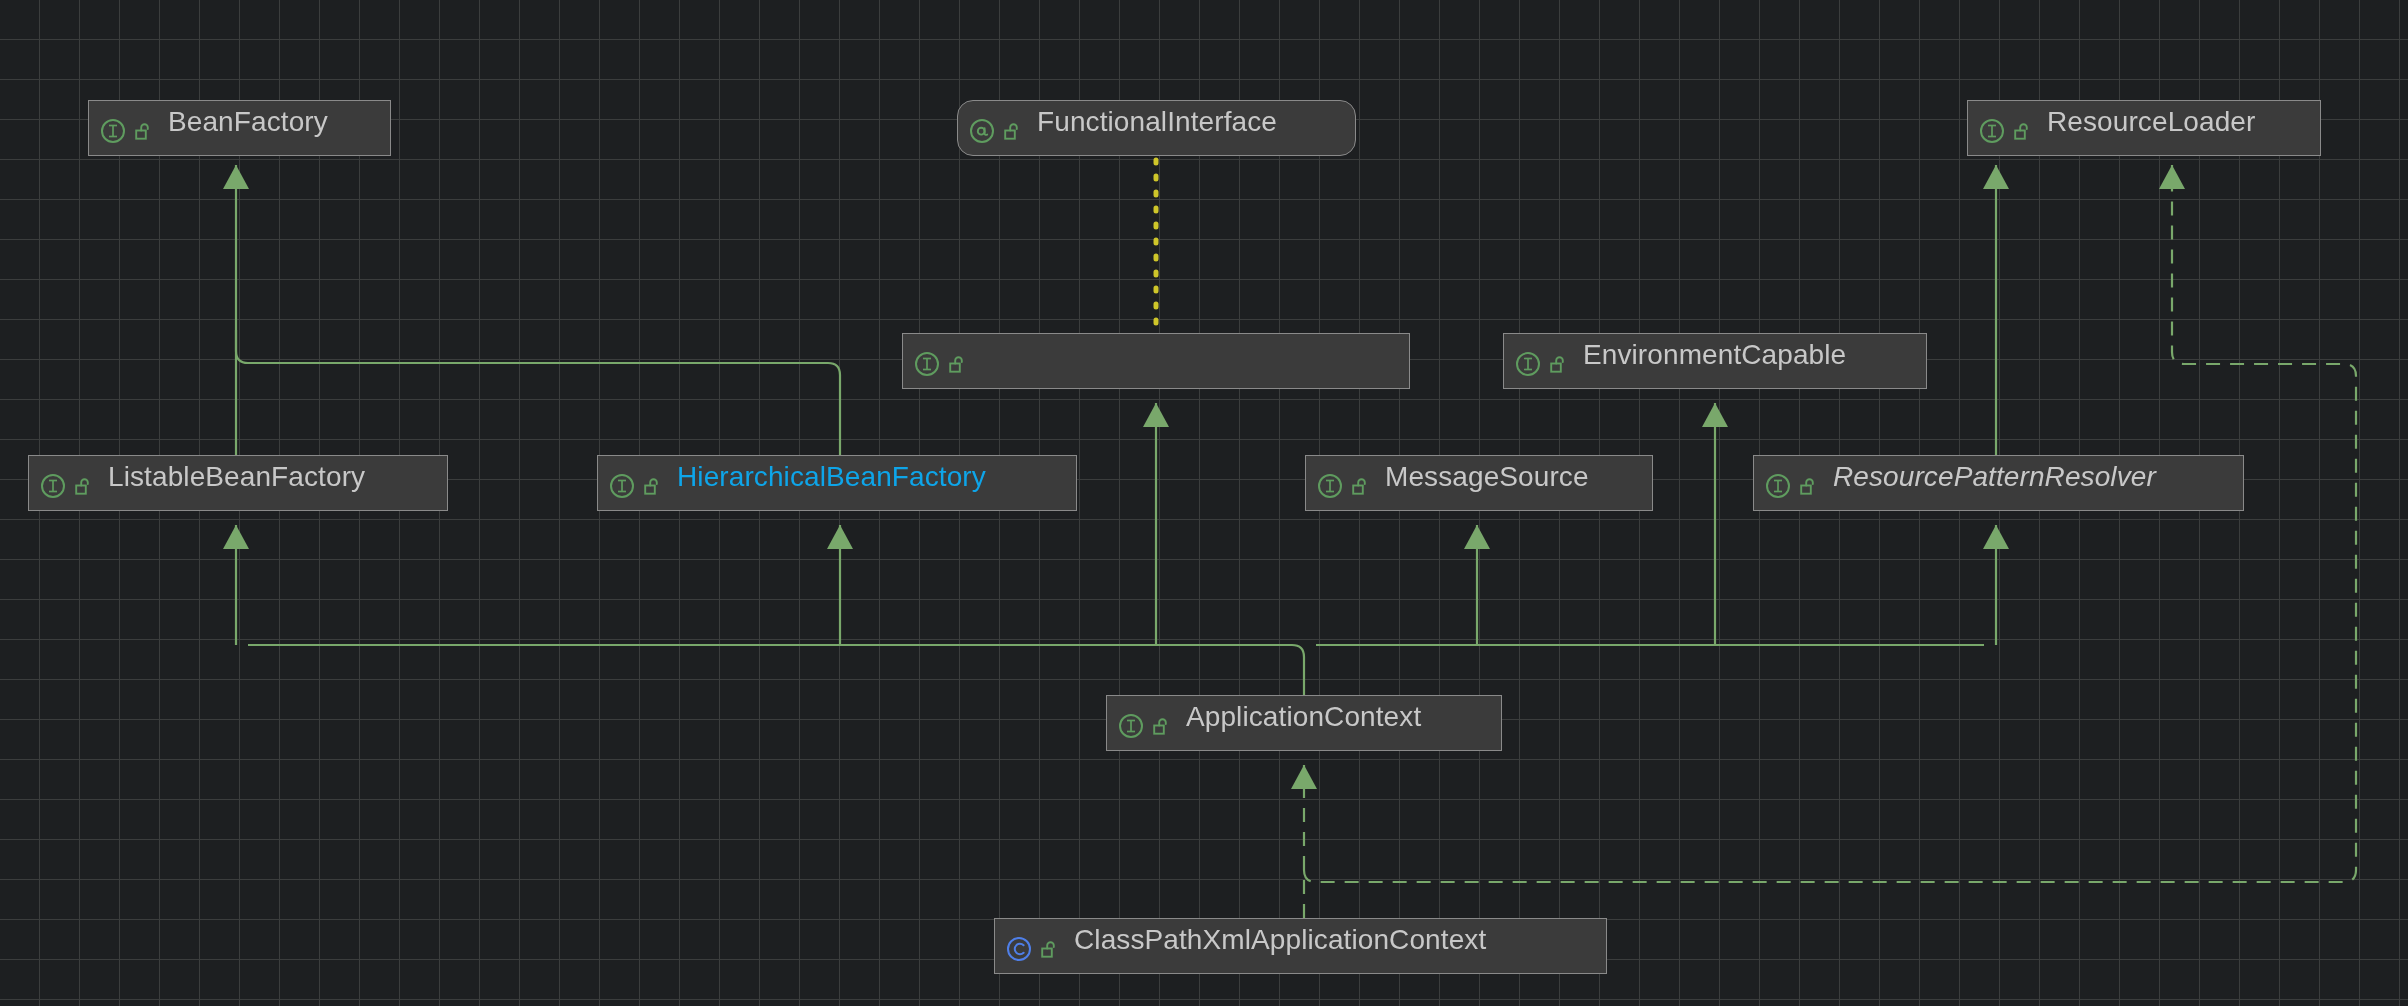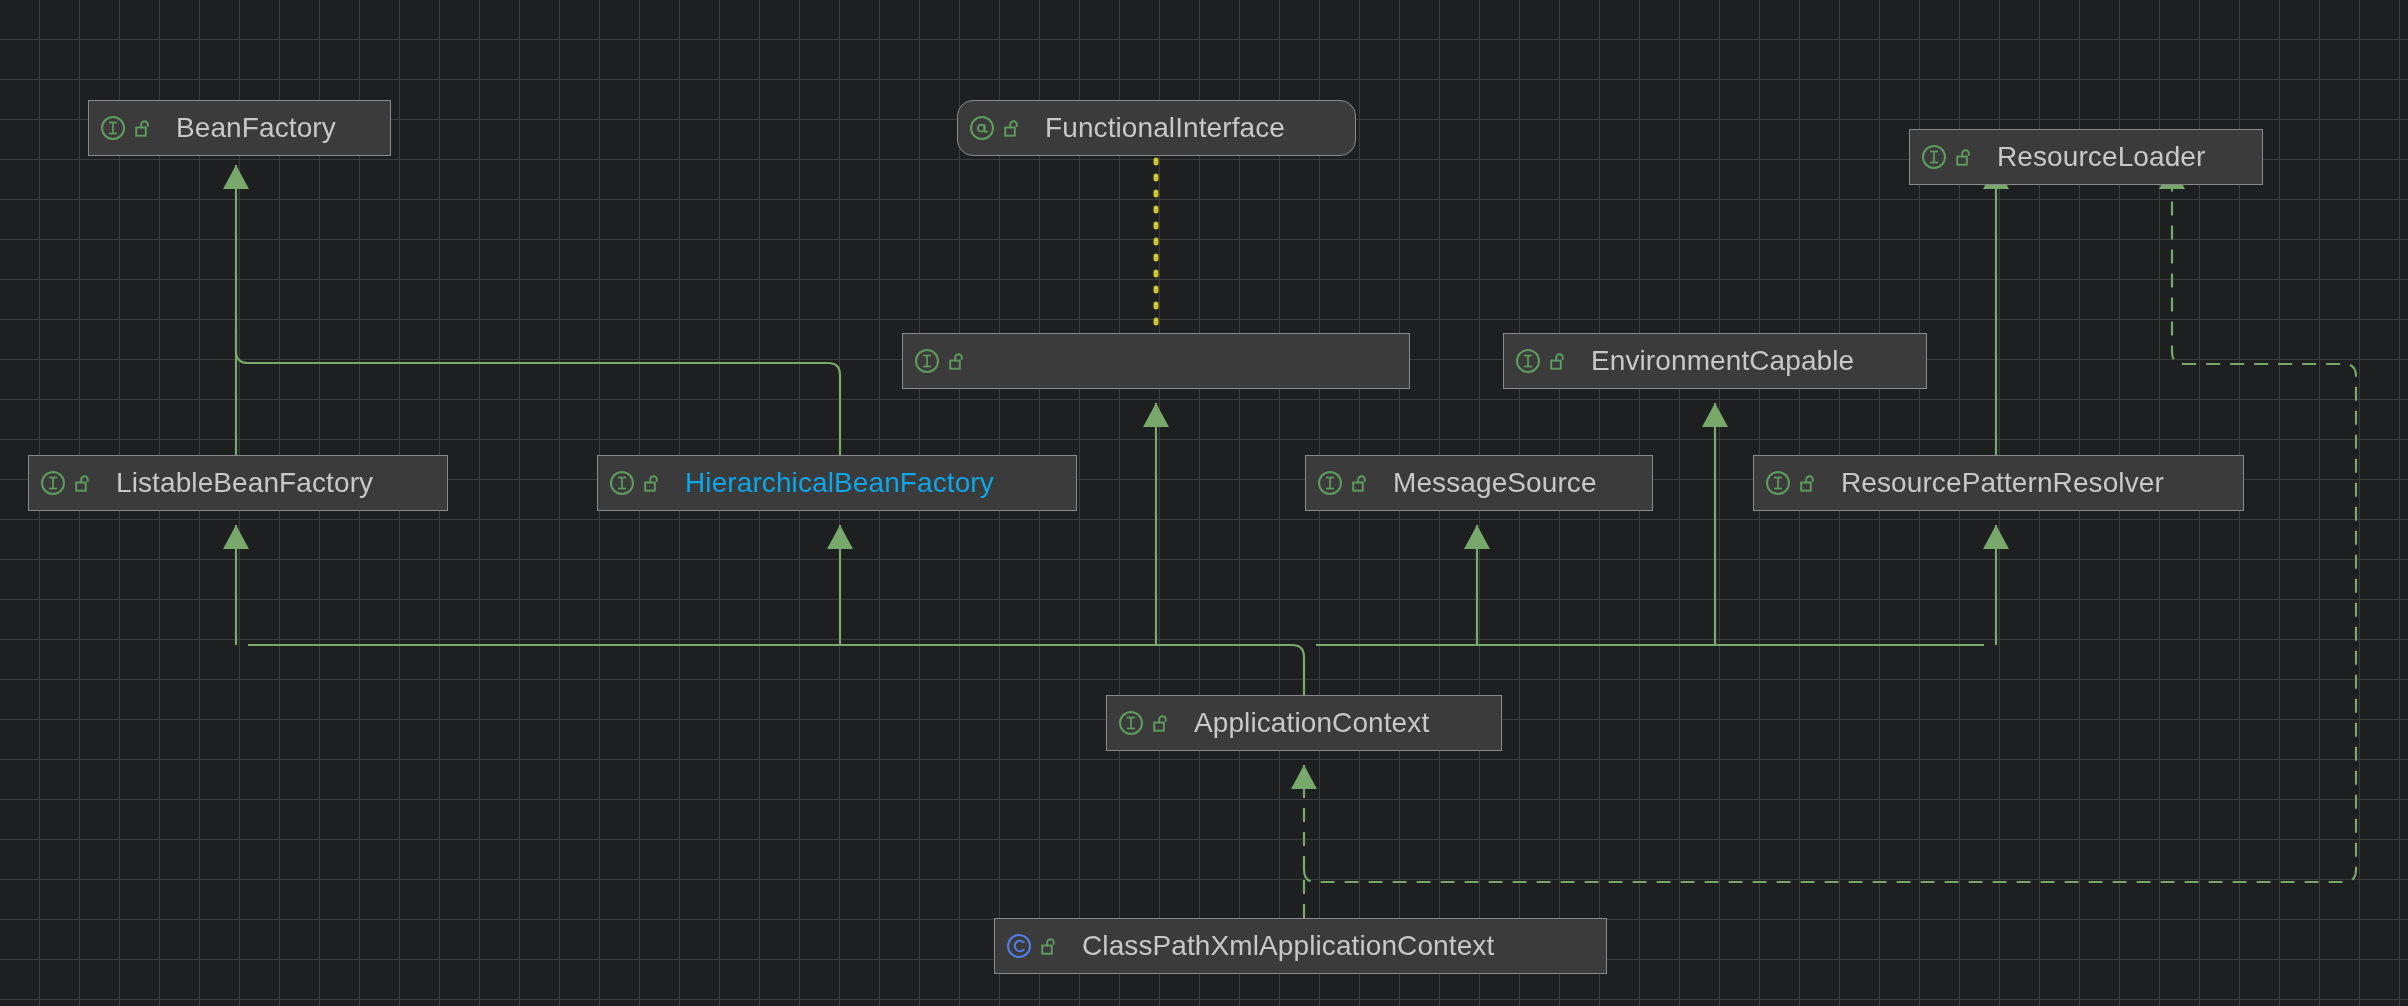--- a/index.html
+++ b/index.html
@@ -28,28 +28,26 @@
     left: 0;
     top: 0;
     width: 2408px;
     height: 1006px;
     pointer-events: none;
   }
   .uml-node {
     position: absolute;
     box-sizing: border-box;
     display: flex;
-    align-items: center;
     background: #3b3b3b;
     border: 1px solid #8a8a8a;
     height: 56px;
-    padding: 0 13px 0 11px;
+    padding: 6px 13px 0 11px;
     white-space: nowrap;
     user-select: none;
-    gap: 8px;
   }
   .uml-node .node-icons {
     display: flex;
     align-items: center;
     flex: 0 0 auto;
   }
   .uml-node .type-icon {
     width: 26px;
     height: 26px;
     display: block;
@@ -129,21 +127,21 @@
           </span>
           <span style="display: block;">
             <svg class="lock-icon" viewBox="0 0 17 19" xmlns="http://www.w3.org/2000/svg">
               <rect x="1.2" y="8.5" width="9.6" height="8.2" fill="none" stroke="#5f9c5f" stroke-width="1.9"></rect>
               <path d="M6.2 8.5 L6.2 5.6 A3.3 3.3 0 0 1 12.8 5.6 L12.8 7.1" fill="none" stroke="#5f9c5f" stroke-width="1.9" stroke-linecap="round"></path>
             </svg>
           </span>
         </span>
         <span class="node-label" style="color: rgb(200, 200, 200);">FunctionalInterface</span>
       </div>
-      <div class="uml-node" style="left: 1909px; top: 100px; width: 354px; height: 56px; background: rgb(59, 59, 59); border-color: rgb(138, 138, 138); margin-top: 29px;">
+      <div class="uml-node" style="left: 1967px; top: 100px; width: 354px; height: 56px; background: rgb(59, 59, 59); border-color: rgb(138, 138, 138);">
         <span class="node-icons">
           <span style="display: block;">
             <svg class="type-icon" viewBox="0 0 26 26" xmlns="http://www.w3.org/2000/svg">
               <circle cx="13" cy="13" r="11" fill="none" stroke="#5f9c5f" stroke-width="2"></circle>
               <line x1="9" y1="7.5" x2="17" y2="7.5" stroke="#5f9c5f" stroke-width="1.7"></line>
               <line x1="13" y1="7.5" x2="13" y2="18.5" stroke="#5f9c5f" stroke-width="1.7"></line>
               <line x1="9" y1="18.5" x2="17" y2="18.5" stroke="#5f9c5f" stroke-width="1.7"></line>
             </svg>
           </span>
           <span style="display: block;">
@@ -242,21 +240,21 @@
           </span>
           <span style="display: block;">
             <svg class="lock-icon" viewBox="0 0 17 19" xmlns="http://www.w3.org/2000/svg">
               <rect x="1.2" y="8.5" width="9.6" height="8.2" fill="none" stroke="#5f9c5f" stroke-width="1.9"></rect>
               <path d="M6.2 8.5 L6.2 5.6 A3.3 3.3 0 0 1 12.8 5.6 L12.8 7.1" fill="none" stroke="#5f9c5f" stroke-width="1.9" stroke-linecap="round"></path>
             </svg>
           </span>
         </span>
         <span class="node-label" style="color: rgb(200, 200, 200);">MessageSource</span>
       </div>
-      <div class="uml-node" style="left: 1753px; top: 455px; width: 491px; height: 56px; background: rgb(59, 59, 59); border-color: rgb(138, 138, 138);">
+      <div class="uml-node" style="left: 1753px; top: 455px; width: 491px; height: 56px; background: rgb(59, 59, 59); border-color: rgb(138, 138, 138); font-style: italic;">
         <span class="node-icons">
           <span style="display: block;">
             <svg class="type-icon" viewBox="0 0 26 26" xmlns="http://www.w3.org/2000/svg">
               <circle cx="13" cy="13" r="11" fill="none" stroke="#5f9c5f" stroke-width="2"></circle>
               <line x1="9" y1="7.5" x2="17" y2="7.5" stroke="#5f9c5f" stroke-width="1.7"></line>
               <line x1="13" y1="7.5" x2="13" y2="18.5" stroke="#5f9c5f" stroke-width="1.7"></line>
               <line x1="9" y1="18.5" x2="17" y2="18.5" stroke="#5f9c5f" stroke-width="1.7"></line>
             </svg>
           </span>
           <span style="display: block;">

